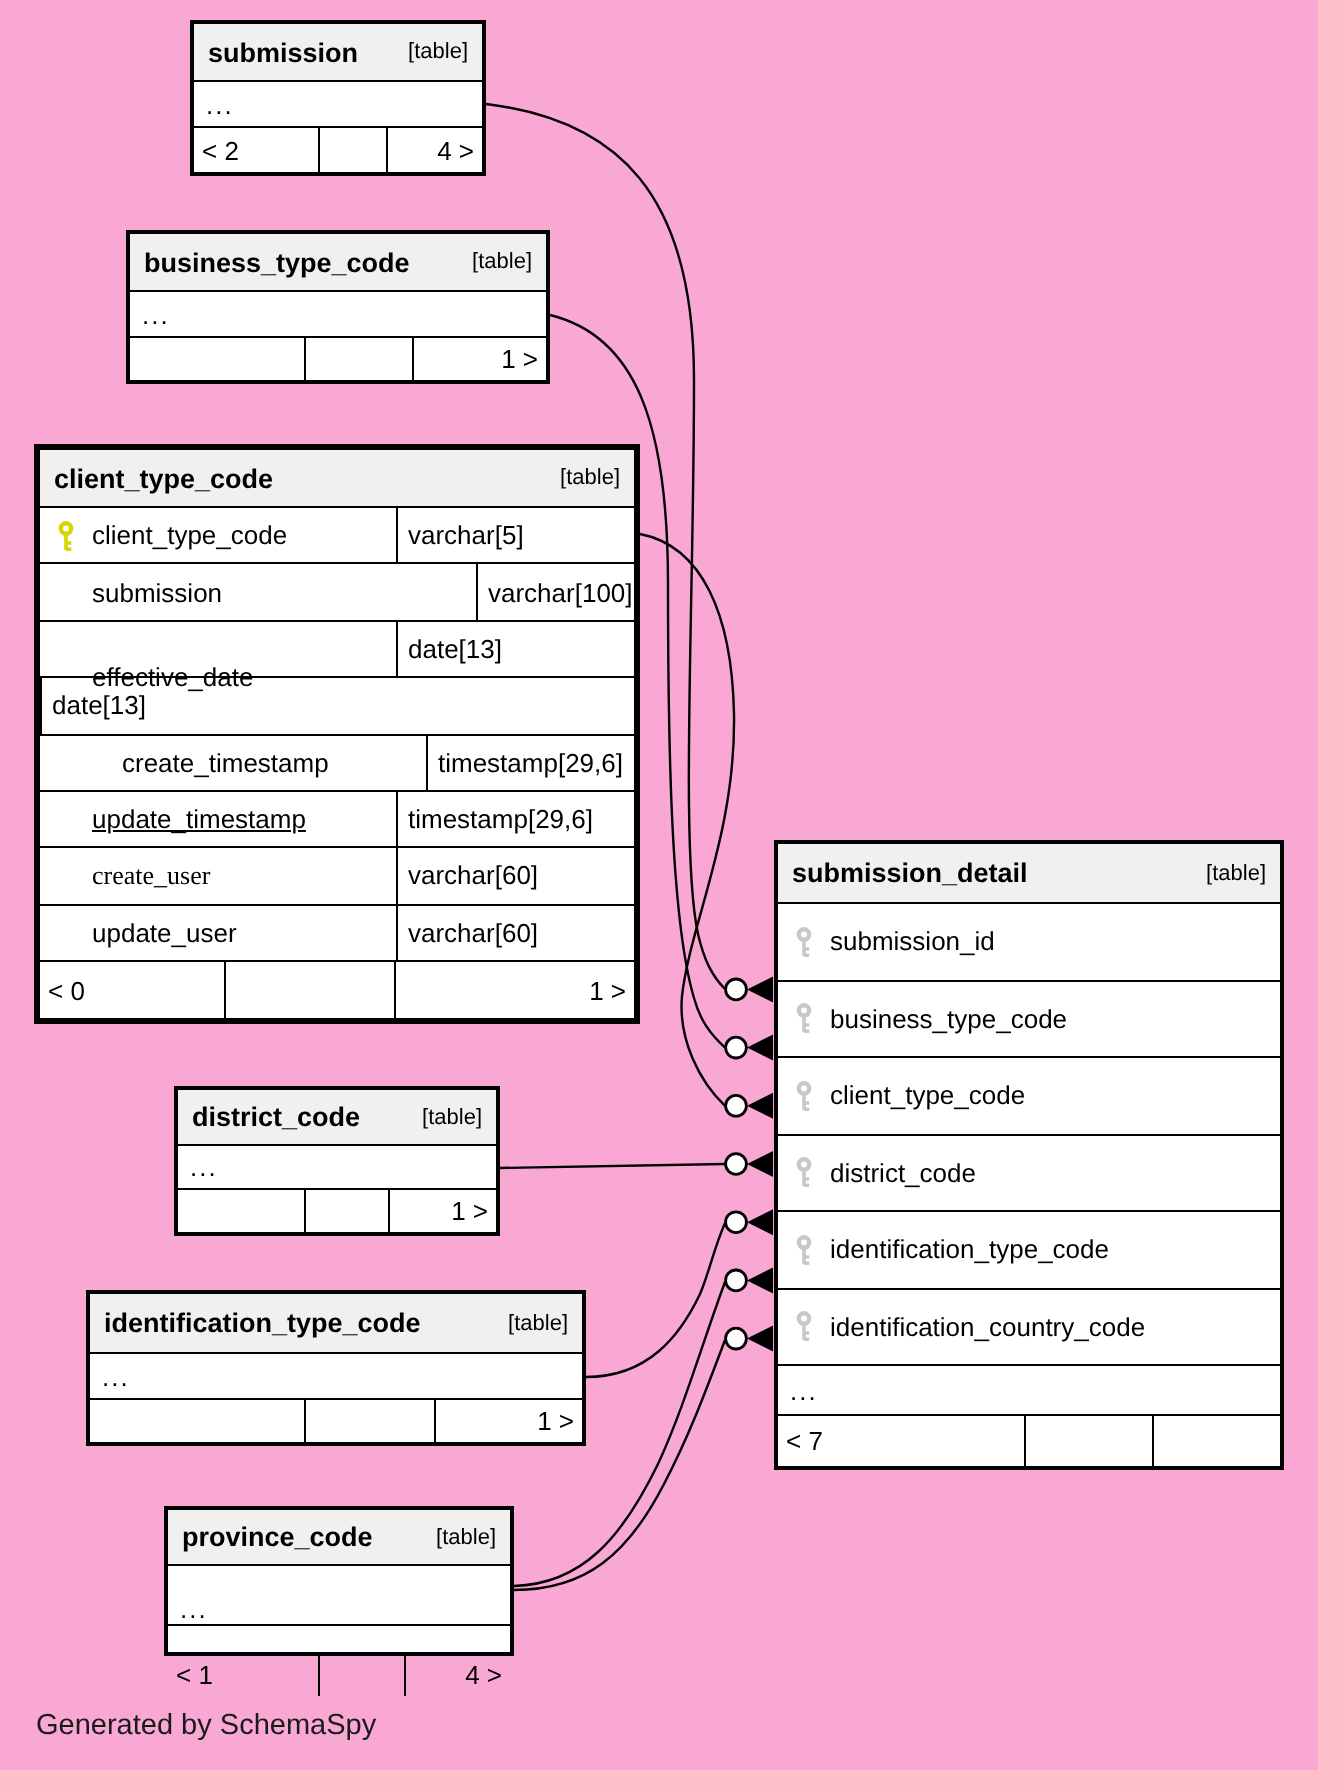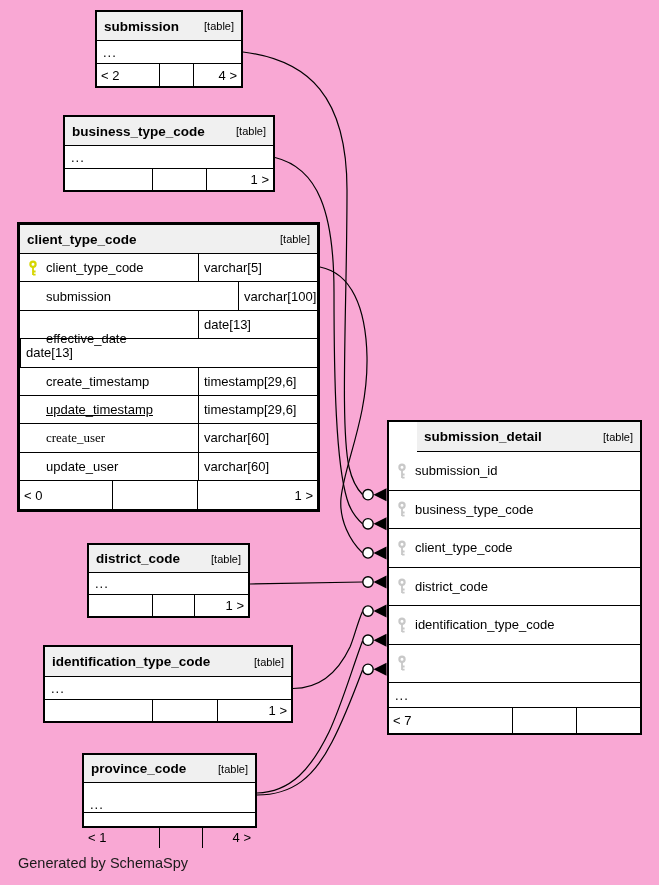--- a/index.html
+++ b/index.html
@@ -148,21 +148,21 @@
       <span class="namecol" style="width:178px;margin-top:28px;">
         <span class="keyslot"></span>
         <span class="cname">effective_date</span>
       </span>
       <span class="ctype" style="flex:1;">date[13]</span>
     </div>
     <div class="trow">
       <span class="ctype" style="flex:1;">date[13]</span>
     </div>
     <div class="trow">
-      <span class="namecol" style="width:178px;">
+      <span class="namecol" style="width:178px;padding-left:15px;">
         <span class="keyslot"></span>
         <span class="cname">create_timestamp</span>
       </span>
       <span class="ctype" style="flex:1;">timestamp[29,6]</span>
     </div>
     <div class="trow">
       <span class="namecol" style="width:178px;text-decoration:underline;">
         <span class="keyslot"></span>
         <span class="cname">update_timestamp</span>
       </span>
@@ -184,21 +184,21 @@
     </div>
 
     <div class="tfoot" style="height:28px;">
       <span class="fcell" style="width:93px;">&lt; 0</span>
       <span class="fcell" style="width:85px;"></span>
       <span class="fcell last">1 &gt;</span>
     </div>
   </div>
 
   <div class="tbl" style="left:387px;top:420px;width:255px;height:315px;">
-    <div class="thdr" style="height:29px;margin-left:28px;">
+    <div class="thdr" style="height:29px;">
       <span class="tname">submission_detail</span>
       <span class="ttag">[table]</span>
     </div>
 
     <div class="trow">
       <span class="keyslot key-foreign">
           <svg viewBox="0 0 10 16">
             <circle cx="5" cy="4.2" r="2.6" fill="none" stroke="currentColor" stroke-width="2.2"></circle>
             <path d="M5 7 L5 15 M5 11.5 L7.6 11.5 M5 14.6 L7.6 14.6" stroke="currentColor" stroke-width="1.8" fill="none"></path>
           </svg>
@@ -241,20 +241,21 @@
         </span>
       <span class="cname">identification_type_code</span>
     </div>
     <div class="trow">
       <span class="keyslot key-foreign">
           <svg viewBox="0 0 10 16">
             <circle cx="5" cy="4.2" r="2.6" fill="none" stroke="currentColor" stroke-width="2.2"></circle>
             <path d="M5 7 L5 15 M5 11.5 L7.6 11.5 M5 14.6 L7.6 14.6" stroke="currentColor" stroke-width="1.8" fill="none"></path>
           </svg>
         </span>
+      <span class="cname">identification_country_code</span>
     </div>
 
     <div class="dots" style="flex:none;height:24px;">...</div>
     <div class="tfoot" style="height:25px;">
       <span class="fcell" style="width:124px;">&lt; 7</span>
       <span class="fcell" style="width:64px;"></span>
       <span class="fcell last"></span>
     </div>
   </div>
 

